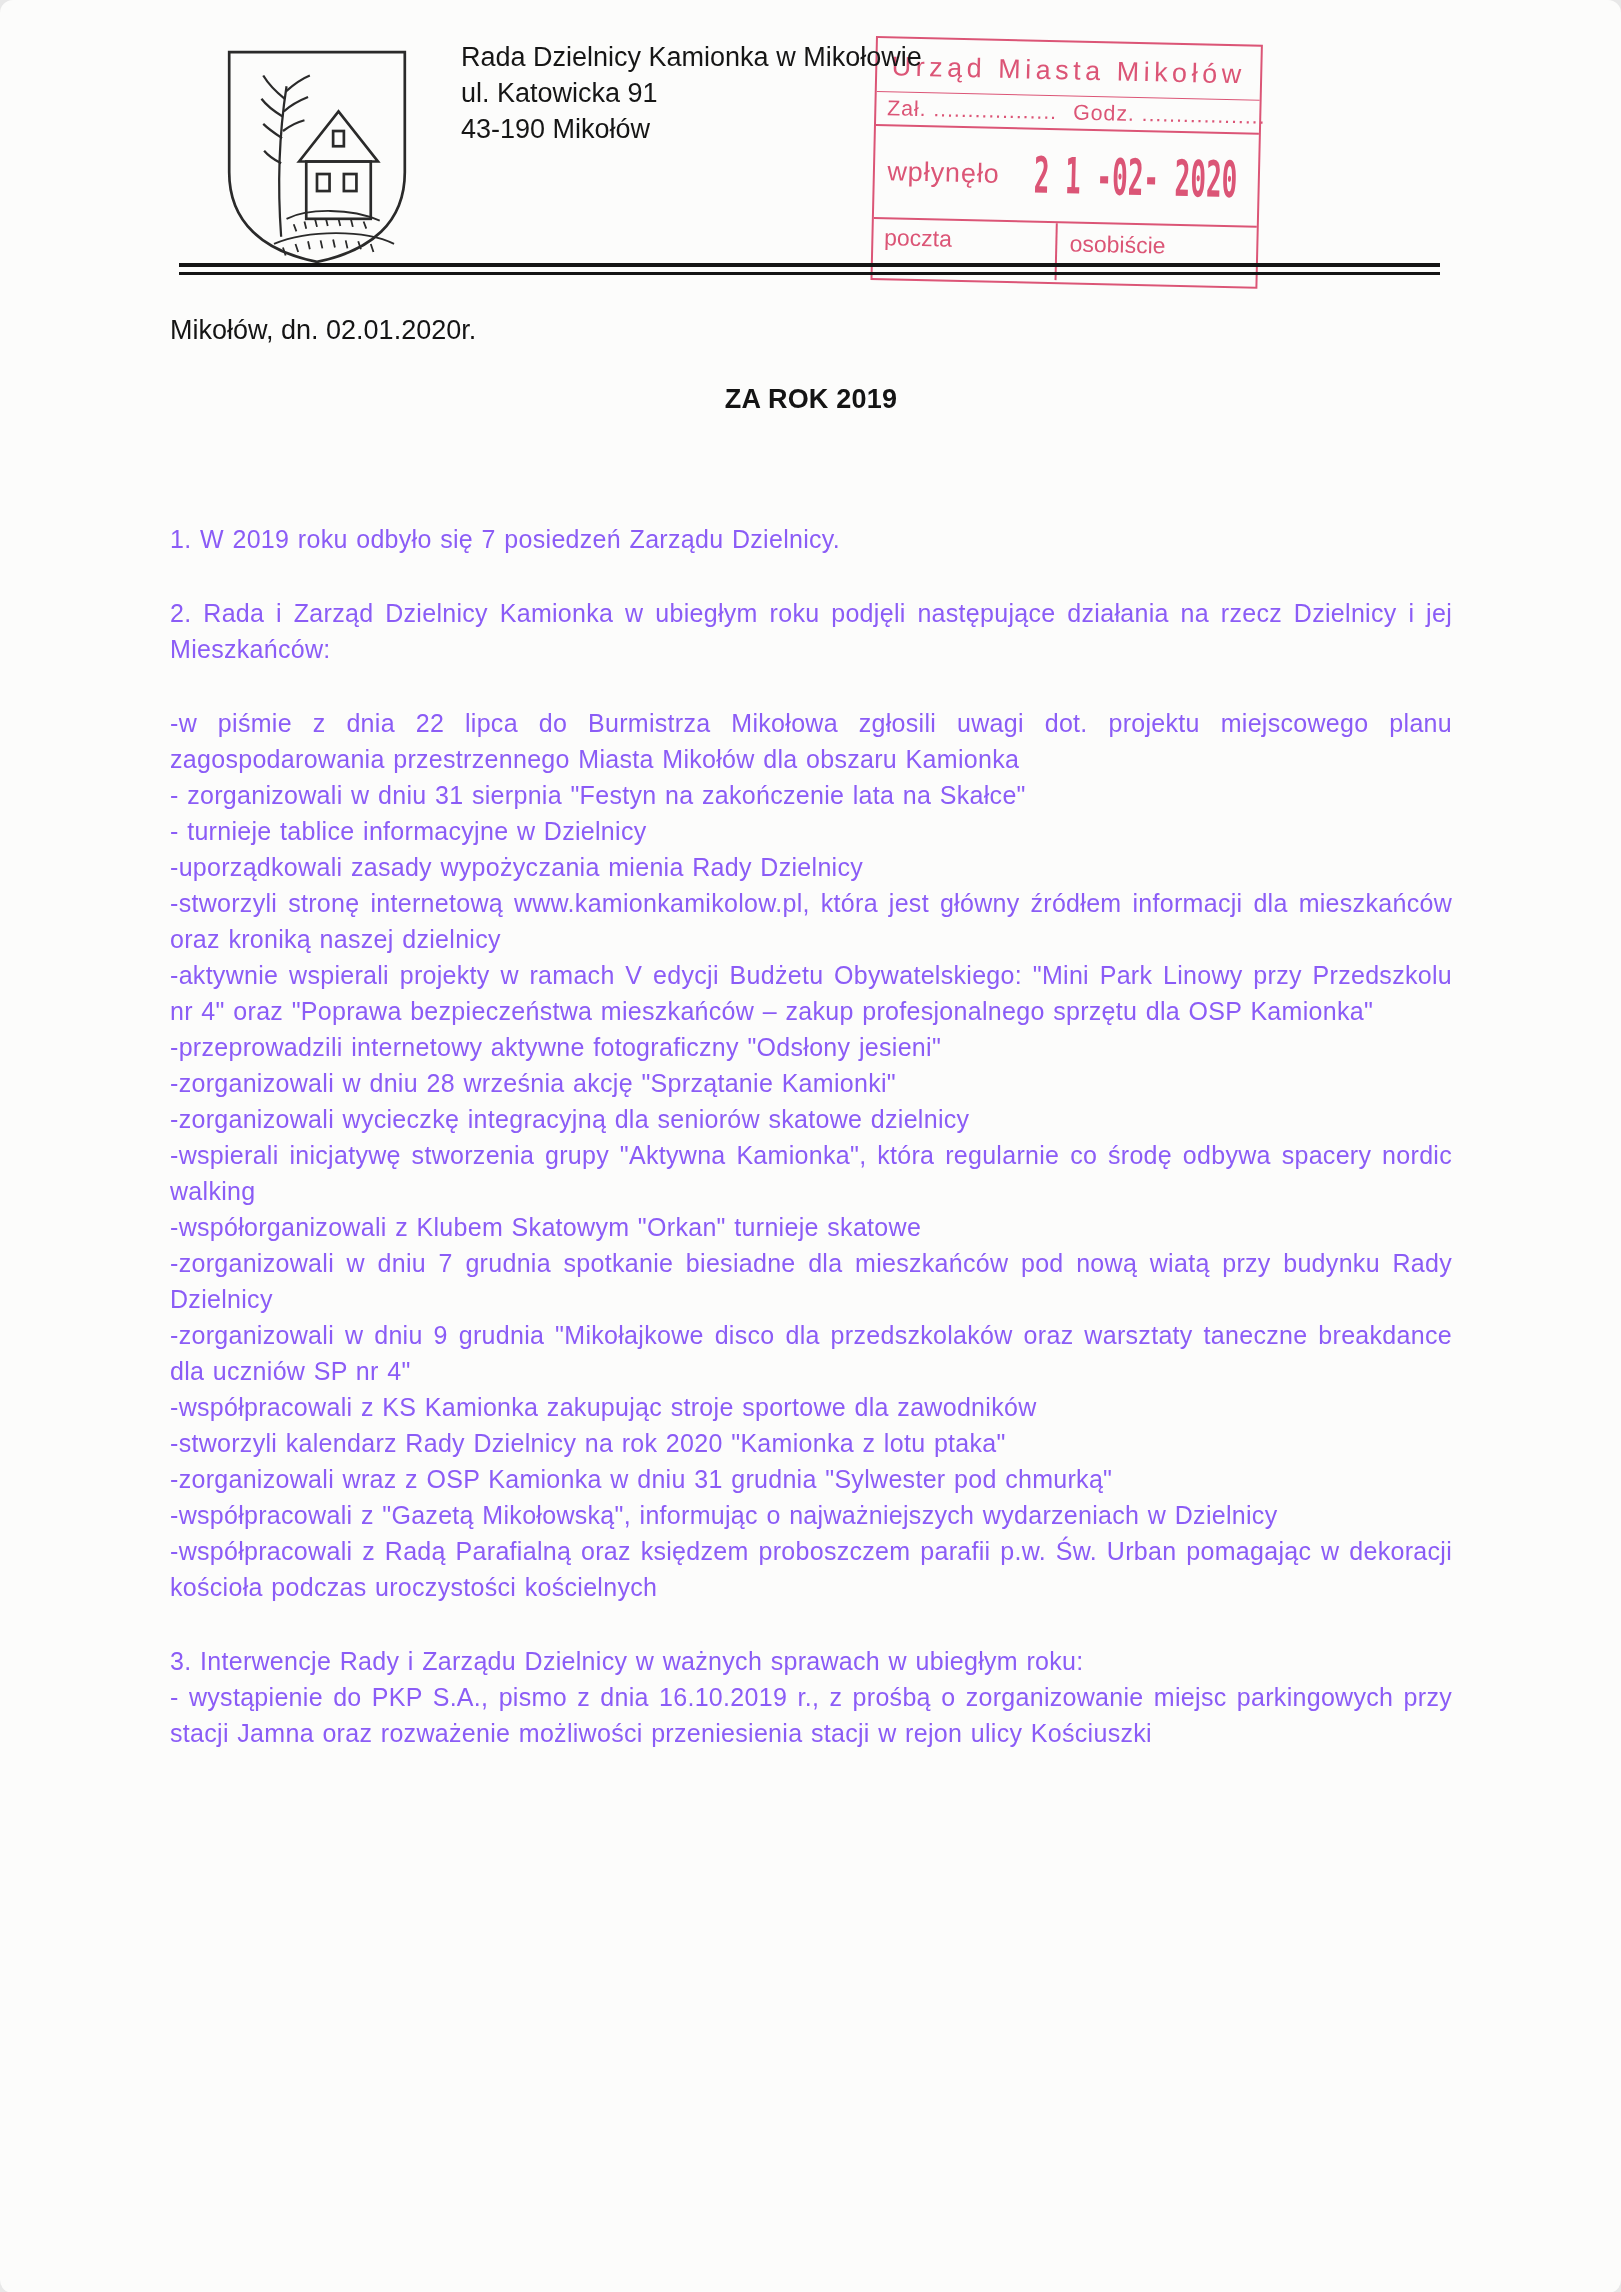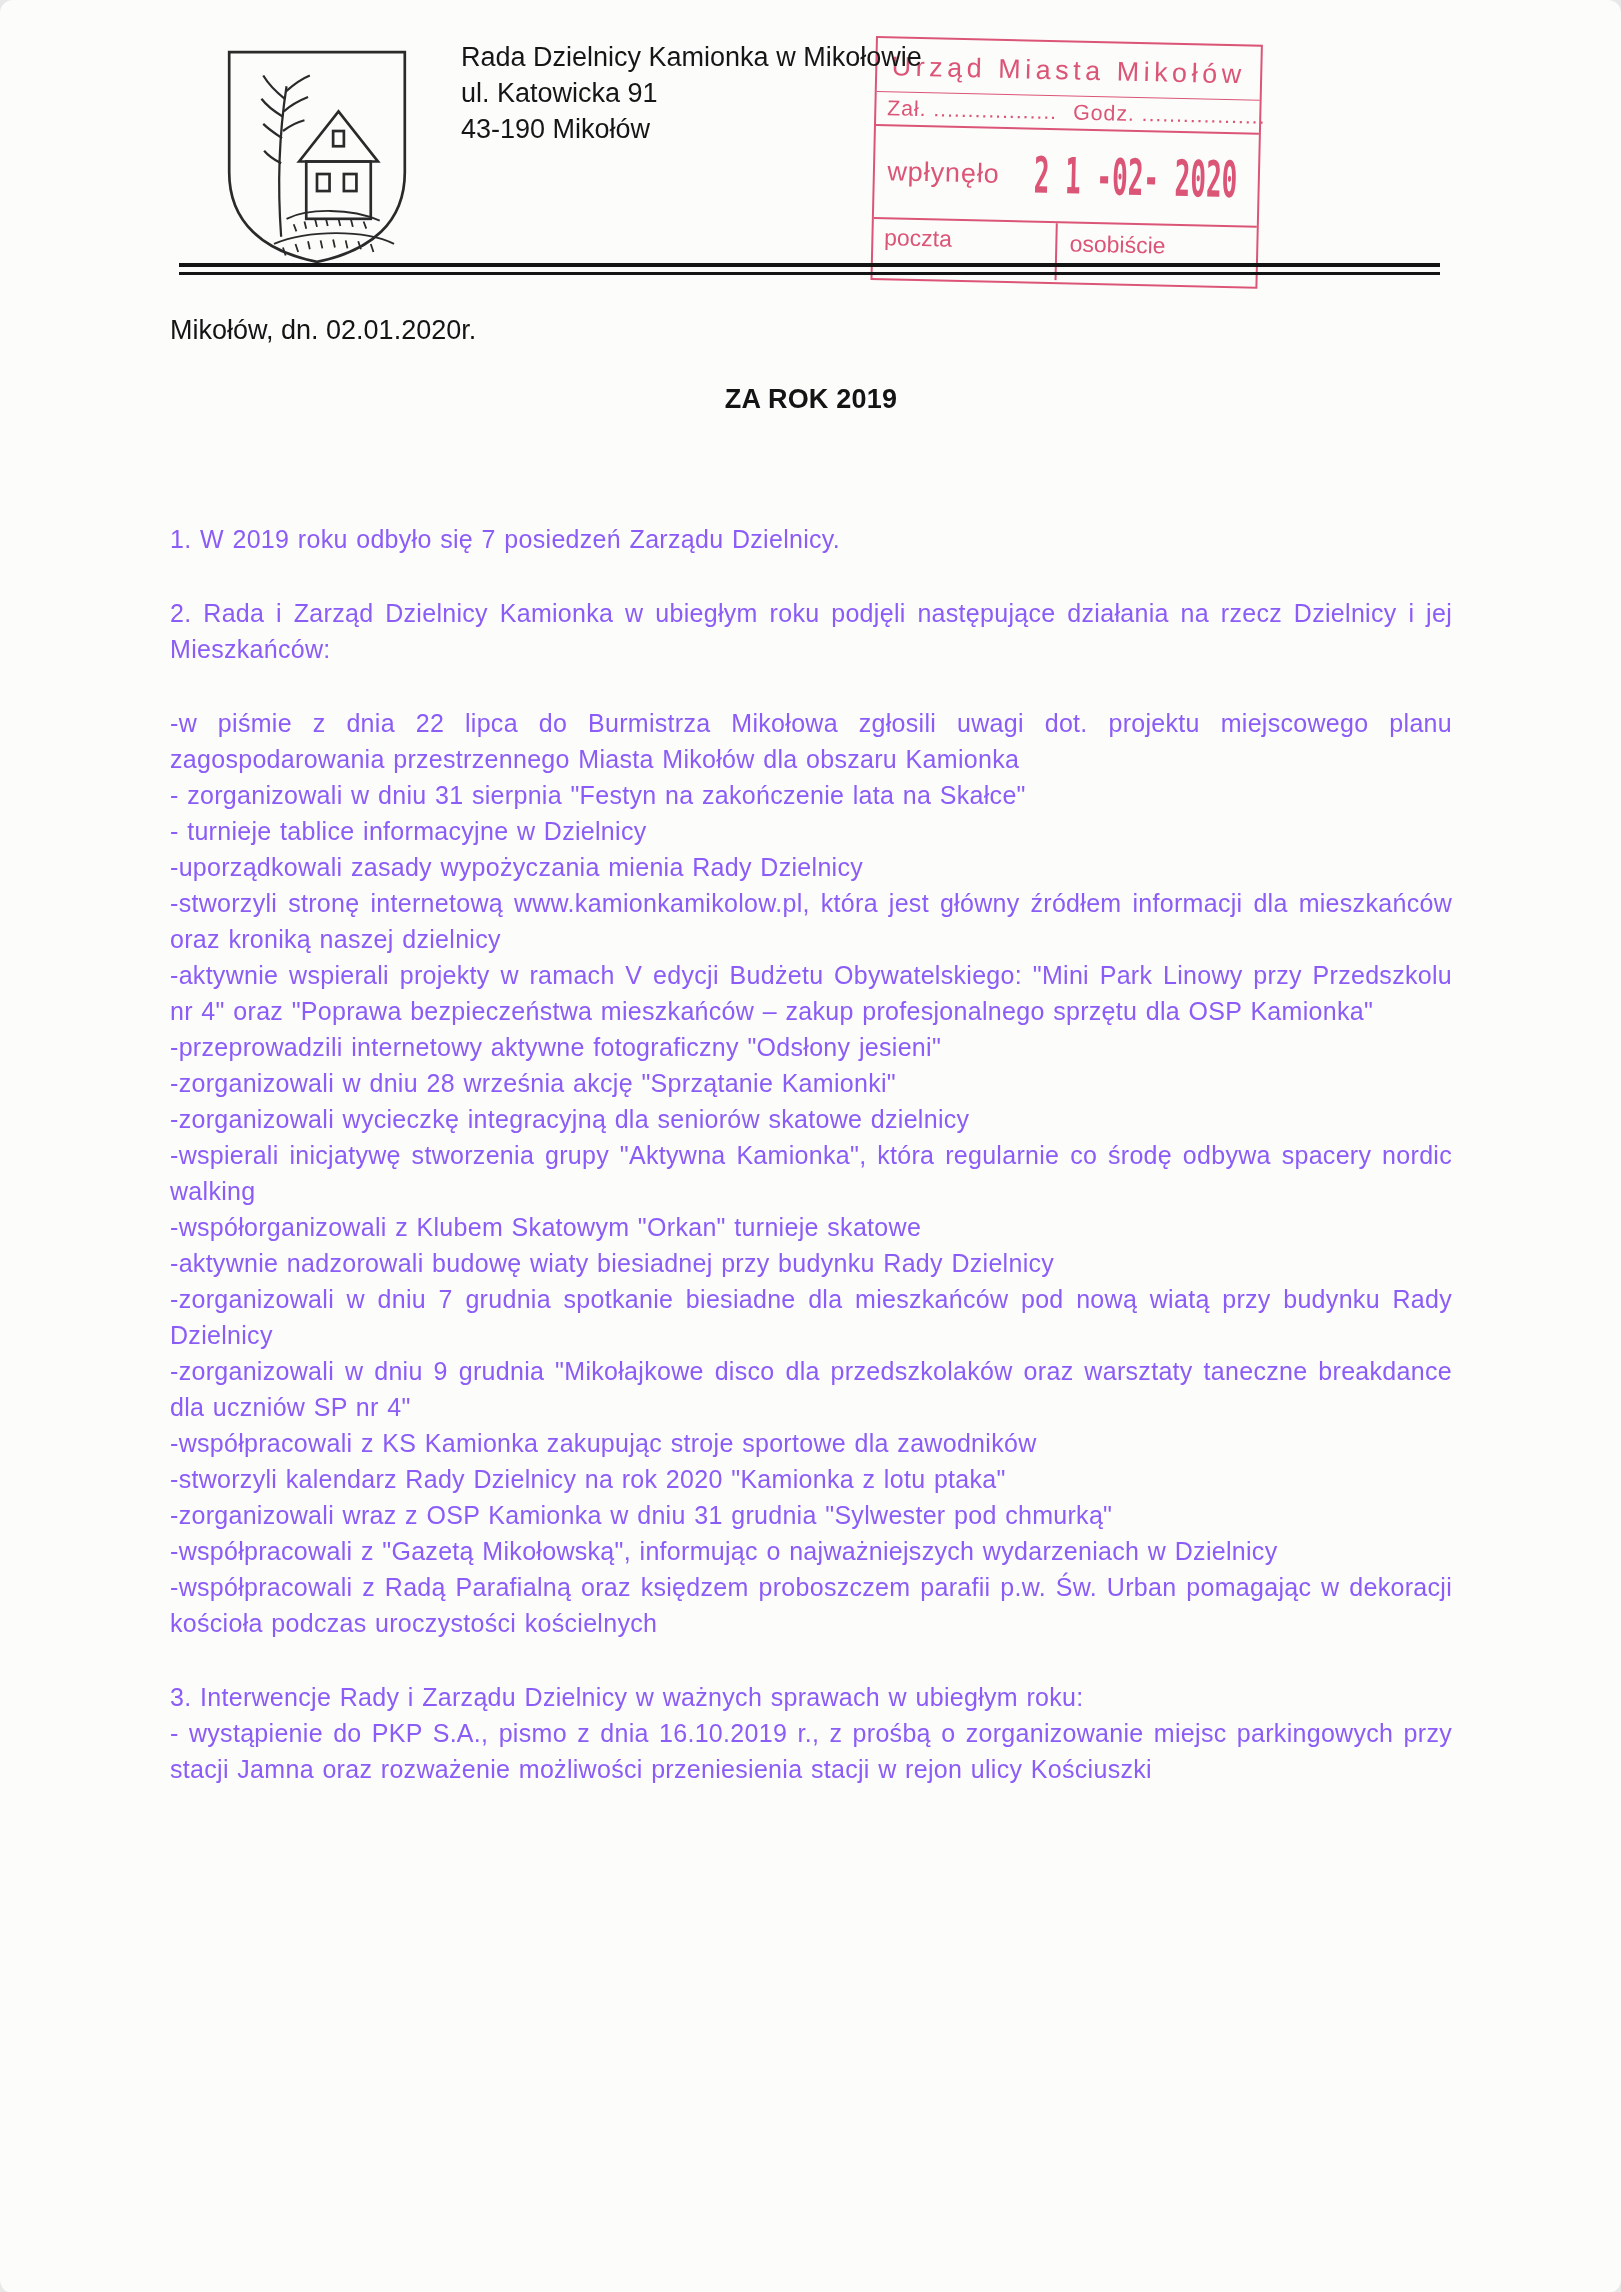--- a/index.html
+++ b/index.html
@@ -153,21 +153,20 @@
     <p>- zorganizowali w dniu 31 sierpnia "Festyn na zakończenie lata na Skałce"</p>
     <p>- turnieje tablice informacyjne w Dzielnicy</p>
     <p>-uporządkowali zasady wypożyczania mienia Rady Dzielnicy</p>
     <p>-stworzyli stronę internetową www.kamionkamikolow.pl, która jest główny źródłem informacji dla mieszkańców oraz kroniką naszej dzielnicy</p>
     <p>-aktywnie wspierali projekty w ramach V edycji Budżetu Obywatelskiego: "Mini Park Linowy przy Przedszkolu nr 4" oraz "Poprawa bezpieczeństwa mieszkańców – zakup profesjonalnego sprzętu dla OSP Kamionka"</p>
     <p>-przeprowadzili internetowy aktywne fotograficzny "Odsłony jesieni"</p>
     <p>-zorganizowali w dniu 28 września akcję "Sprzątanie Kamionki"</p>
     <p>-zorganizowali wycieczkę integracyjną dla seniorów skatowe dzielnicy</p>
     <p>-wspierali inicjatywę stworzenia grupy "Aktywna Kamionka", która regularnie co środę odbywa spacery nordic walking</p>
     <p>-współorganizowali z Klubem Skatowym "Orkan" turnieje skatowe</p>
-    <p>-aktywnie nadzorowali budowę wiaty biesiadnej przy budynku Rady Dzielnicy</p>
     <p>-zorganizowali w dniu 7 grudnia spotkanie biesiadne dla mieszkańców pod nową wiatą przy budynku Rady Dzielnicy</p>
     <p>-zorganizowali w dniu 9 grudnia "Mikołajkowe disco dla przedszkolaków oraz warsztaty taneczne breakdance dla uczniów SP nr 4"</p>
     <p>-współpracowali z KS Kamionka zakupując stroje sportowe dla zawodników</p>
     <p>-stworzyli kalendarz Rady Dzielnicy na rok 2020 "Kamionka z lotu ptaka"</p>
     <p>-zorganizowali wraz z OSP Kamionka w dniu 31 grudnia "Sylwester pod chmurką"</p>
     <p>-współpracowali z "Gazetą Mikołowską", informując o najważniejszych wydarzeniach w Dzielnicy</p>
     <p>-współpracowali z Radą Parafialną oraz księdzem proboszczem parafii p.w. Św. Urban pomagając w dekoracji kościoła podczas uroczystości kościelnych</p>
     <p class="sp">3. Interwencje Rady i Zarządu Dzielnicy w ważnych sprawach w ubiegłym roku:</p>
     <p>- wystąpienie do PKP S.A., pismo z dnia 16.10.2019 r., z prośbą o zorganizowanie miejsc parkingowych przy stacji Jamna oraz rozważenie możliwości przeniesienia stacji w rejon ulicy Kościuszki</p>
   </div>

